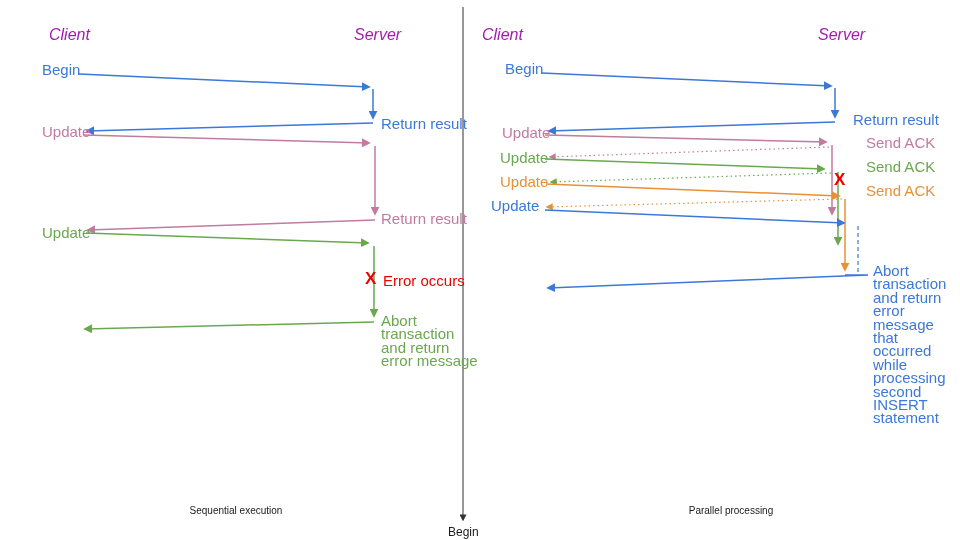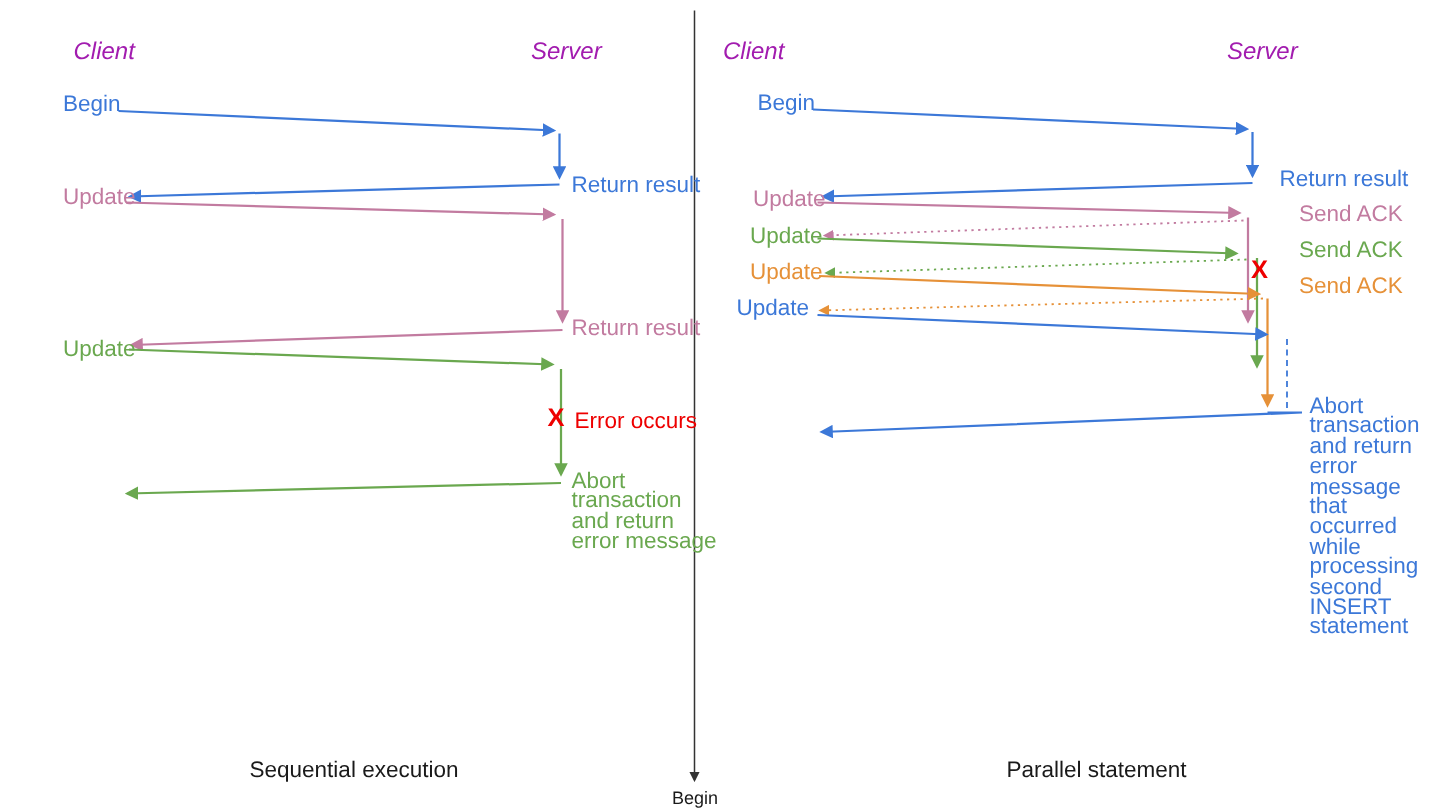--- a/index.html
+++ b/index.html
@@ -5,21 +5,21 @@
   html,body{margin:0;padding:0;}
   body{
     width:960px;height:540px;position:relative;overflow:hidden;
     background:#ffffff;
     font-family:"Liberation Sans","DejaVu Sans",sans-serif;
   }
   #stage{position:absolute;inset:0;width:960px;height:540px;}
   svg.wires{position:absolute;left:0;top:0;width:960px;height:540px;}
   .lbl{position:absolute;font-size:15px;line-height:12px;white-space:nowrap;}
   .hdr{position:absolute;font-size:16px;font-style:italic;color:#a21caf;}
-  .cap{position:absolute;font-size:15px;color:#1a1a1a;width:180px;text-align:center;}
+  .cap{position:absolute;font-size:10px;color:#1a1a1a;width:180px;text-align:center;}
   .xmark{position:absolute;font-size:17px;font-weight:700;color:#ee0000;line-height:16px;}
   .multi{white-space:pre-line;line-height:13.4px;}
   .c-blue{color:#3c78d8;}
   .c-pink{color:#c27ba0;}
   .c-green{color:#6aa84f;}
   .c-orange{color:#e69138;}
   .c-red{color:#ee0000;}
   .time-lbl{position:absolute;font-size:12px;color:#1a1a1a;}
 </style>
 </head>
@@ -119,16 +119,16 @@
 and return
 error message
 that occurred
 while
 processing
 second
 INSERT
 statement</div>
 
   <div class="cap" style="left:146px;top:505px;">Sequential execution</div>
-  <div class="cap" style="left:641px;top:505px;">Parallel statement</div>
+  <div class="cap" style="left:641px;top:505px;">Parallel processing</div>
   <div class="time-lbl" style="left:448px;top:525px;">Begin</div>
 
 </div>
 
 </body></html>

